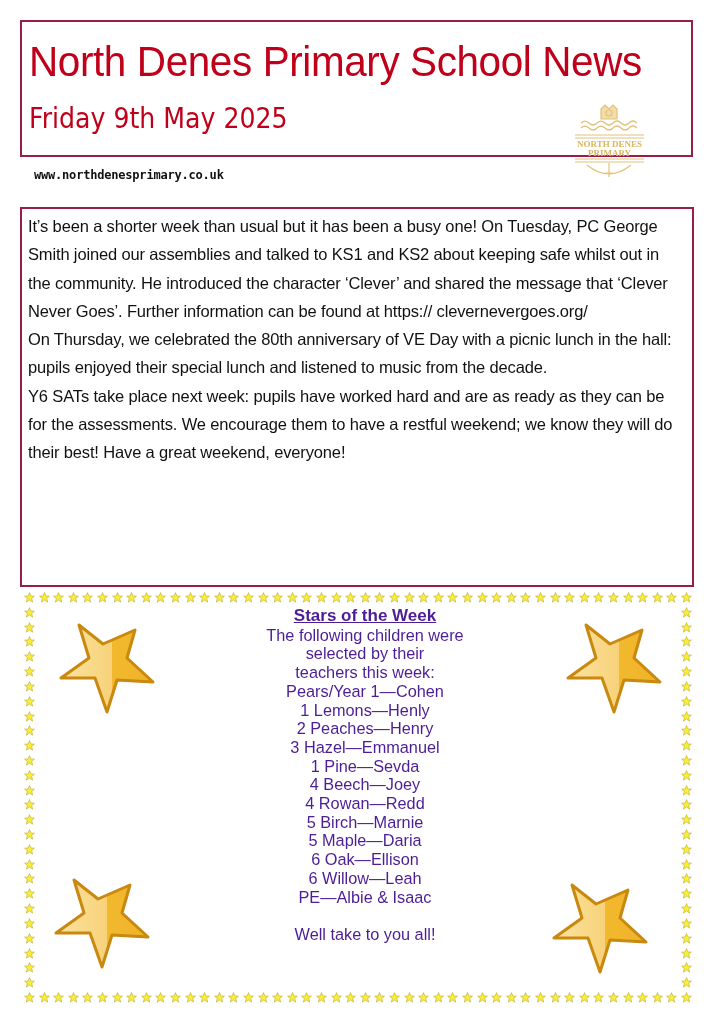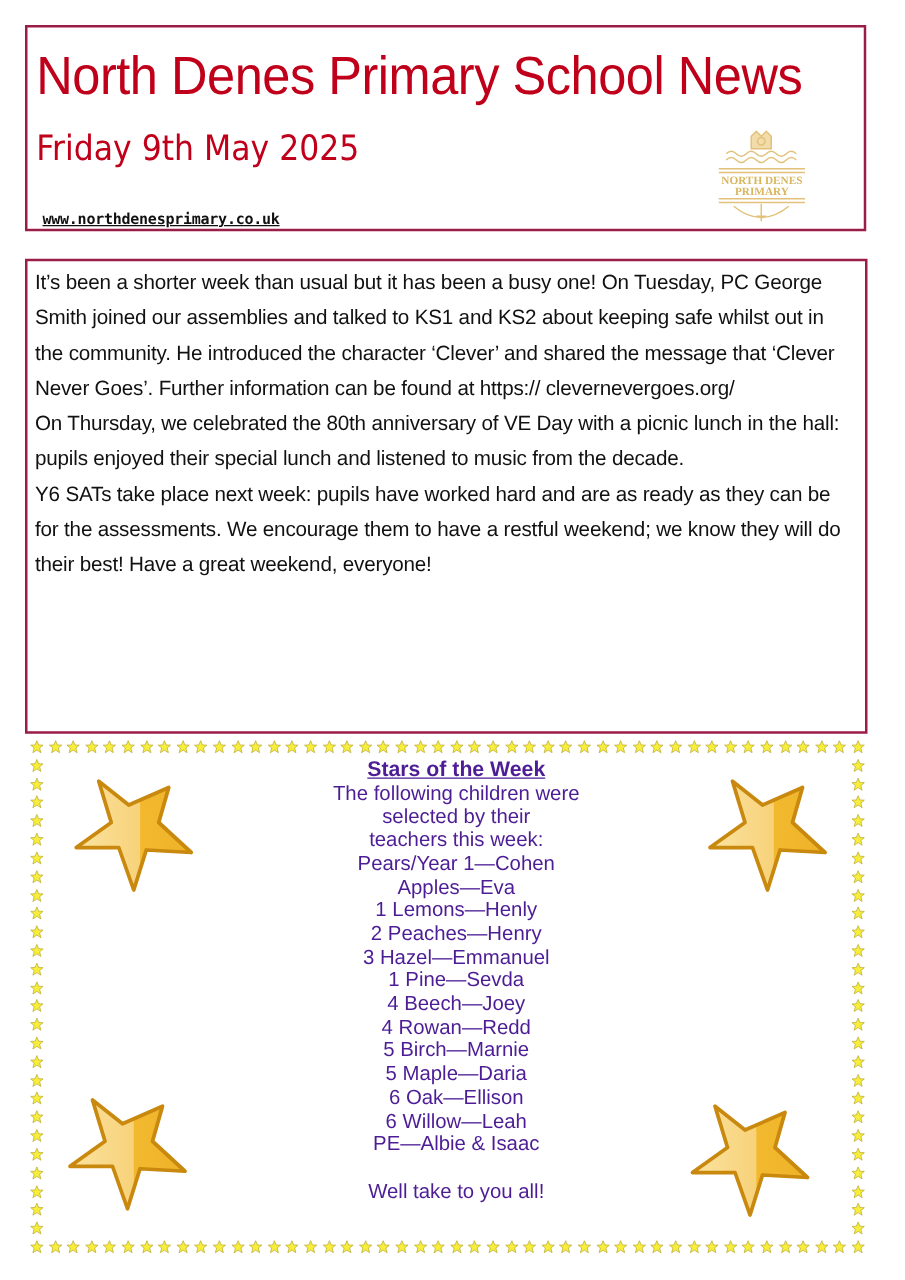--- a/index.html
+++ b/index.html
@@ -1,39 +1,38 @@
 <!DOCTYPE html>
 <html><head>
   <meta charset="utf-8">
   <style>
     html, body { margin: 0; padding: 0; }
     body {
       width: 724px; height: 1024px; background: #ffffff; position: relative; overflow: hidden;
       font-family: "Liberation Sans", sans-serif; color: #111;
     }
     .header-box {
-      position: absolute; left: 20px; top: 20px; width: 673px; height: 165px;
+      position: absolute; left: 20px; top: 20px; width: 673px; height: 137px;
       border: 2px solid #9a1c48; box-sizing: border-box;
     }
     .title {
       position: absolute; left: 7px; top: 15px; margin: 0;
       font-family: "Liberation Sans", sans-serif; font-weight: normal;
       font-size: 43px; letter-spacing: -0.4px; color: #c0001a; white-space: nowrap;
       transform: scaleX(0.94); transform-origin: left top;
     }
     .date {
       position: absolute; left: 7px; top: 80px;
       font-family: "DejaVu Sans", sans-serif; font-size: 28px; color: #c0001a;
       transform: scaleX(0.9); transform-origin: left top; white-space: nowrap;
     }
     .website {
       position: absolute; left: 12px; top: 146px;
       font-family: "DejaVu Sans Mono", monospace; font-weight: bold; font-size: 12px; color: #111;
       letter-spacing: -0.2px;
-      text-decoration: underline;
     }
     .logo {
       position: absolute; left: 545px; top: 75px; width: 85px; height: 90px;
     }
     .body-box {
       position: absolute; left: 20px; top: 207px; width: 674px; height: 380px;
       border: 2px solid #9a1c48; box-sizing: border-box;
       padding: 3px 16px 0 6px;
     }
     .body-box p {
@@ -106,21 +105,20 @@
   <svg class="big-star" style="left:530px; top:290px;" viewBox="0 0 100 95">
     <polygon points="22,5 46,24 78,10 70,38 96,62 60,60 50,92 38,58 4,58 32,38" fill="url(#sg1)" stroke="#c9880e" stroke-width="3" stroke-linejoin="round"></polygon>
   </svg>
 
   <div class="sotw">
     <div class="heading">Stars of the Week</div>
     <div>The following children were</div>
     <div>selected by their</div>
     <div>teachers this week:</div>
     <div>Pears/Year 1—Cohen</div>
-    <div>Apples—Eva</div>
     <div>1 Lemons—Henly</div>
     <div>2 Peaches—Henry</div>
     <div>3 Hazel—Emmanuel</div>
     <div>1 Pine—Sevda</div>
     <div>4 Beech—Joey</div>
     <div>4 Rowan—Redd</div>
     <div>5 Birch—Marnie</div>
     <div>5 Maple—Daria</div>
     <div>6 Oak—Ellison</div>
     <div>6 Willow—Leah</div>

